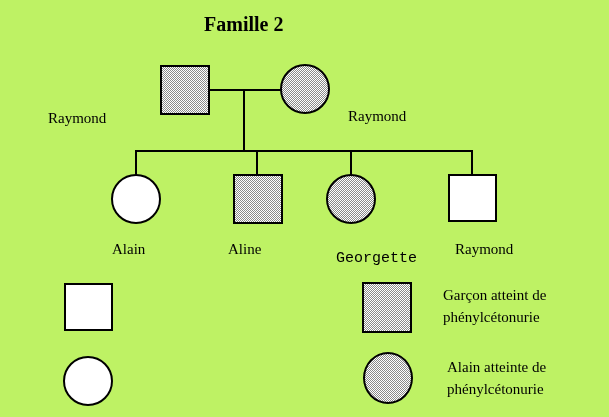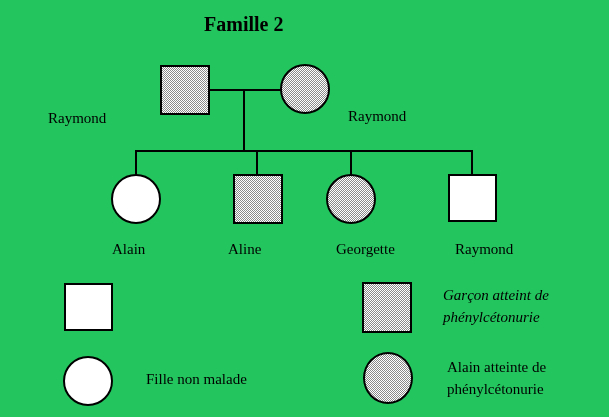--- a/index.html
+++ b/index.html
@@ -1,20 +1,20 @@
 <!DOCTYPE html>
 <html><head>
 <meta charset="utf-8">
 <style>
   html, body { margin: 0; padding: 0; background: #ffffff; }
   .canvas {
     position: relative;
     width: 609px;
     height: 417px;
-    background: #22c55e;
+    background: #bef264;
     color: #000000;
     font-family: "Liberation Serif", serif;
     overflow: hidden;
   }
   .title {
     position: absolute;
     left: 204px;
     top: 13px;
     margin: 0;
     font-size: 20px;
@@ -69,29 +69,28 @@
   <div class="line" style="left:350px; top:150px; width:2px; height:25px;"></div>
   <div class="line" style="left:471px; top:150px; width:2px; height:25px;"></div>
 
   <div class="shape circle unaffected" style="left:111px; top:174px; width:50px; height:50px;"></div>
   <div class="shape affected" style="left:233px; top:174px; width:50px; height:50px;"></div>
   <div class="shape circle affected" style="left:326px; top:174px; width:50px; height:50px;"></div>
   <div class="shape unaffected" style="left:448px; top:174px; width:49px; height:48px;"></div>
 
   <div class="plabel" style="left:112px; top:241px;">Alain</div>
   <div class="plabel" style="left:228px; top:241px;">Aline</div>
-  <div class="plabel" style="left:336px; top:241px;">Georgette</div>
+  <div class="plabel" style="left:336px; top:250px;font-family:Liberation Mono, monospace;">Georgette</div>
   <div class="plabel" style="left:455px; top:241px;">Raymond</div>
 
   <div class="shape unaffected" style="left:64px; top:283px; width:49px; height:48px;"></div>
 
   <div class="shape circle unaffected" style="left:63px; top:356px; width:50px; height:50px;"></div>
-  <div class="legend-label" style="left:146px; top:368px;">Fille non malade</div>
 
   <div class="shape affected" style="left:362px; top:282px; width:50px; height:51px;"></div>
-  <div class="legend-label" style="left:443px; top:284px;font-style:italic;">Garçon atteint de
+  <div class="legend-label" style="left:443px; top:284px;">Garçon atteint de
 phénylcétonurie</div>
 
   <div class="shape circle affected" style="left:363px; top:352px; width:50px; height:52px;"></div>
   <div class="legend-label" style="left:447px; top:356px;">Alain atteinte de
 phénylcétonurie</div>
 
 </div>
 
 </body></html>

